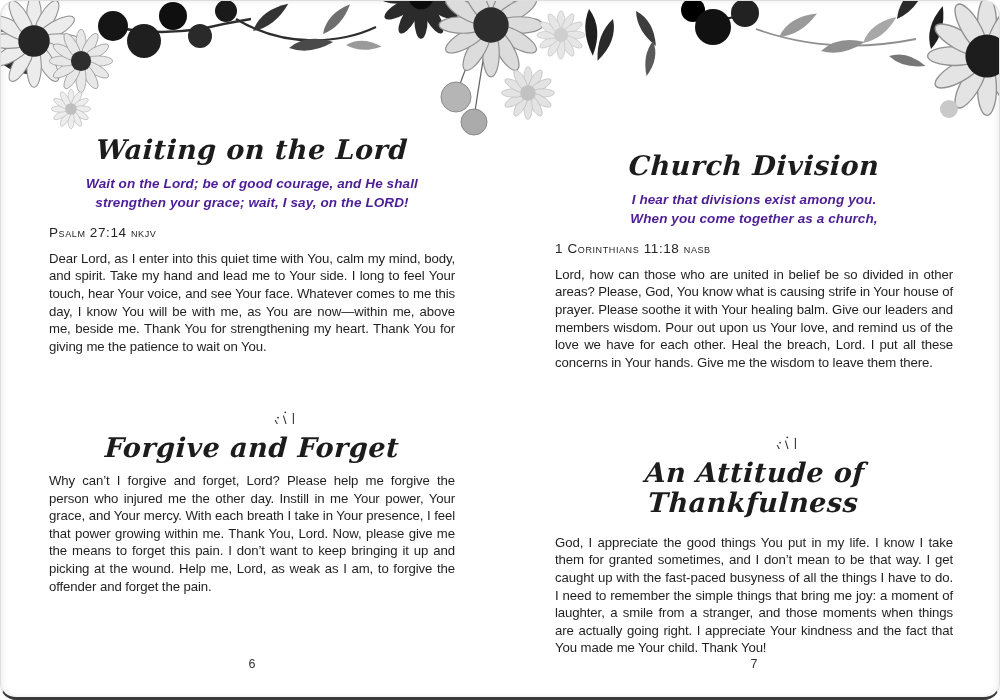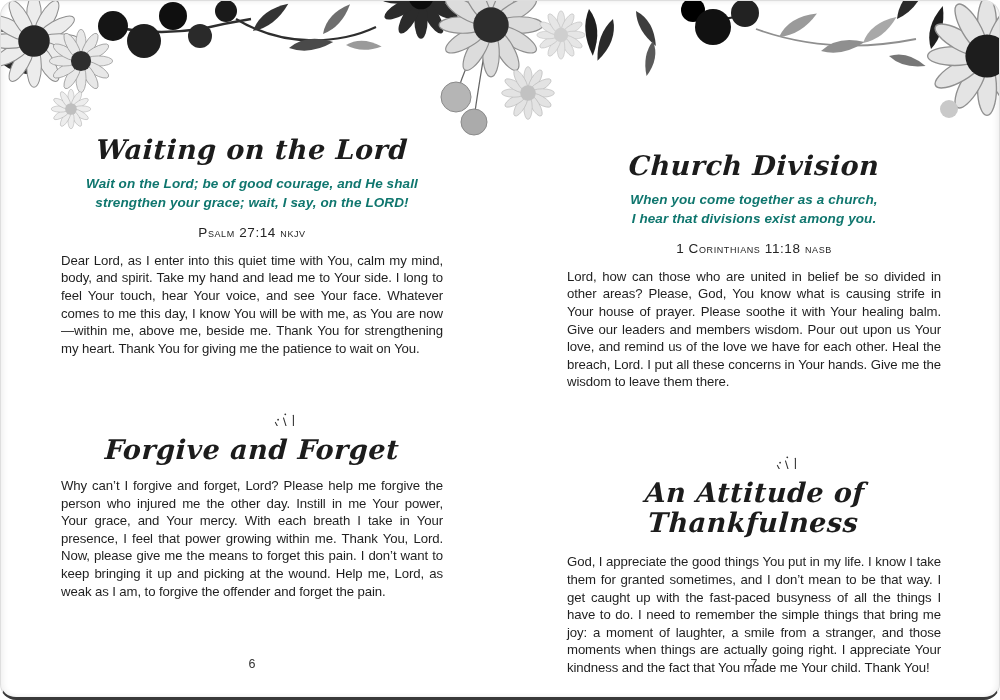--- a/index.html
+++ b/index.html
@@ -9,26 +9,26 @@
         border-bottom:3px solid #3a3a3a;border-radius:16px;overflow:hidden;
         box-shadow:inset 3px 0 5px rgba(0,0,0,.05), inset -3px 0 5px rgba(0,0,0,.05);}
   .floral{position:absolute;top:0;left:0;width:1000px;height:140px;pointer-events:none;}
   .col{position:absolute;}
   .col-left{left:48px;top:134px;width:406px;}
   .col-right{left:554px;top:150px;width:398px;}
   .title{font-family:"DejaVu Serif","Liberation Serif",serif;font-style:italic;font-weight:700;
          font-size:27px;line-height:1.1;text-align:center;color:#1c1c1c;margin:0 0 9px 0;
          letter-spacing:.5px;transform:skewX(-3deg);}
   .verse{font-style:italic;font-weight:700;font-size:13.5px;line-height:1.45;text-align:center;
-         color:#0f766e;margin:0 0 5px 0;letter-spacing:.1px;}
+         color:#4c1d95;margin:0 0 5px 0;letter-spacing:.1px;}
   .verse span{display:block;}
-  .ref{font-variant:small-caps;font-size:13.5px;letter-spacing:.6px;text-align:center;
+  .ref{font-variant:small-caps;font-size:13.5px;letter-spacing:.6px;
        color:#242424;margin:12px 0 10px 0;font-weight:500;}
   .prayer{font-size:13.2px;line-height:17.6px;text-align:justify;color:#1f1f1f;
-          margin:12px;letter-spacing:-.1px;}
+          margin:0;letter-spacing:-.1px;}
   .sun-wrap{text-align:center;margin:15px auto 5px auto;}
   .col-right .sun-wrap{margin-top:24px;}
   .sun-wrap svg{display:inline-block;}
   .no-verse{margin-top:16px;}
   .pageno{position:absolute;top:656px;font-size:12.5px;color:#333;text-align:center;}
   .pageno-left{left:48px;width:406px;}
   .pageno-right{left:554px;width:398px;}
 </style>
 </head>
 <body>
@@ -179,22 +179,22 @@
     <section>
       <h2 class="title">Forgive and Forget</h2>
       <p class="prayer">Why can’t I forgive and forget, Lord? Please help me forgive the person who injured me the other day. Instill in me Your power, Your grace, and Your mercy. With each breath I take in Your presence, I feel that power growing within me. Thank You, Lord. Now, please give me the means to forget this pain. I don’t want to keep bringing it up and picking at the wound. Help me, Lord, as weak as I am, to forgive the offender and forget the pain.</p>
     </section>
   </div>
 
   <div class="col col-right">
     <section>
       <h2 class="title">Church Division</h2>
       <p class="verse">
+        <span>I hear that divisions exist among you.</span>
         <span>When you come together as a church,</span>
-        <span>I hear that divisions exist among you.</span>
       </p>
       <p class="ref">1 Corinthians 11:18 nasb</p>
       <p class="prayer">Lord, how can those who are united in belief be so divided in other areas? Please, God, You know what is causing strife in Your house of prayer. Please soothe it with Your healing balm. Give our leaders and members wisdom. Pour out upon us Your love, and remind us of the love we have for each other. Heal the breach, Lord. I put all these concerns in Your hands. Give me the wisdom to leave them there.</p>
     </section>
 
     <div class="sun-wrap">
       <svg width="84" height="54" viewBox="-46 -42 92 60">
           <use href="#sun-ornament"></use>
         </svg>
     </div>

